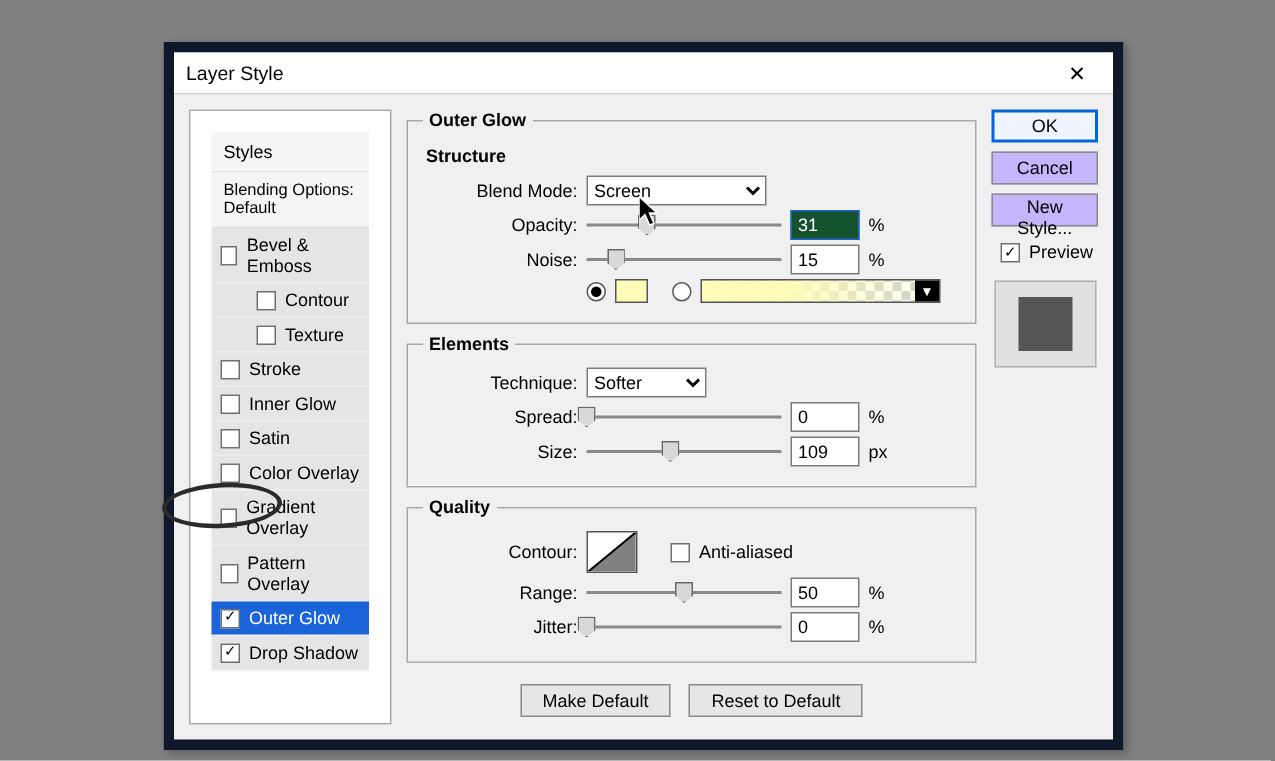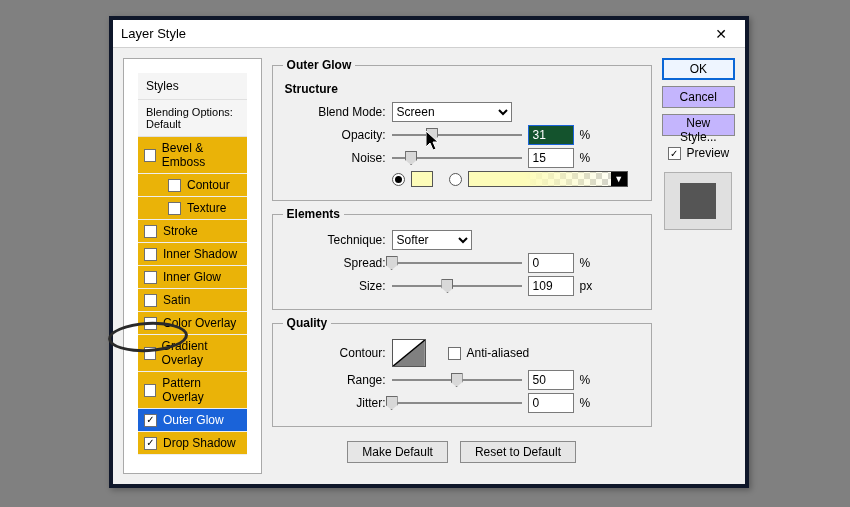--- a/index.html
+++ b/index.html
@@ -10,25 +10,25 @@
     font-size: 12px;
     color: #000;
     width: 850px;
     height: 507px;
     overflow: hidden;
     position: relative;
   }
   .dialog {
     position: absolute;
     left: 109px;
-    top: 16px;
+    top: 28px;
     width: 640px;
     height: 472px;
     background: #f0f0f0;
-    border: 4px solid #0f172a;
+    border: 7px solid #0f172a;
     box-shadow: 2px 2px 6px rgba(0,0,0,.3);
     display: flex;
     flex-direction: column;
   }
   .titlebar {
     height: 28px;
     background: #fff;
     display: flex;
     align-items: center;
     padding: 0 4px 0 8px;
@@ -64,21 +64,21 @@
   }
   .styles-sub { font-size: 11px; }
   .style-row {
     display: flex;
     align-items: center;
     padding: 4px 6px;
     gap: 6px;
     border-bottom: 1px solid #eee;
     cursor: pointer;
     font-size: 12px;
-    background: #eab308;
+    background: #e5e5e5;
     position: relative;
   }
   .style-row.indent { padding-left: 30px; }
   .style-row .cb {
     width: 13px; height: 13px; border: 1px solid #6f6f6f; background: #fff;
     display: inline-flex; align-items: center; justify-content: center;
     font-size: 10px; line-height: 1;
   }
   .style-row.selected {
     background: #1a63d9;
@@ -255,24 +255,20 @@
             <span class="cb"></span>
             <span>Contour</span>
           </div>
           <div class="style-row indent">
             <span class="cb"></span>
             <span>Texture</span>
           </div>
           <div class="style-row">
             <span class="cb"></span>
             <span>Stroke</span>
-          </div>
-          <div class="style-row">
-            <span class="cb"></span>
-            <span>Inner Shadow</span>
           </div>
           <div class="style-row">
             <span class="cb"></span>
             <span>Inner Glow</span>
           </div>
           <div class="style-row">
             <span class="cb"></span>
             <span>Satin</span>
           </div>
           <div class="style-row">

